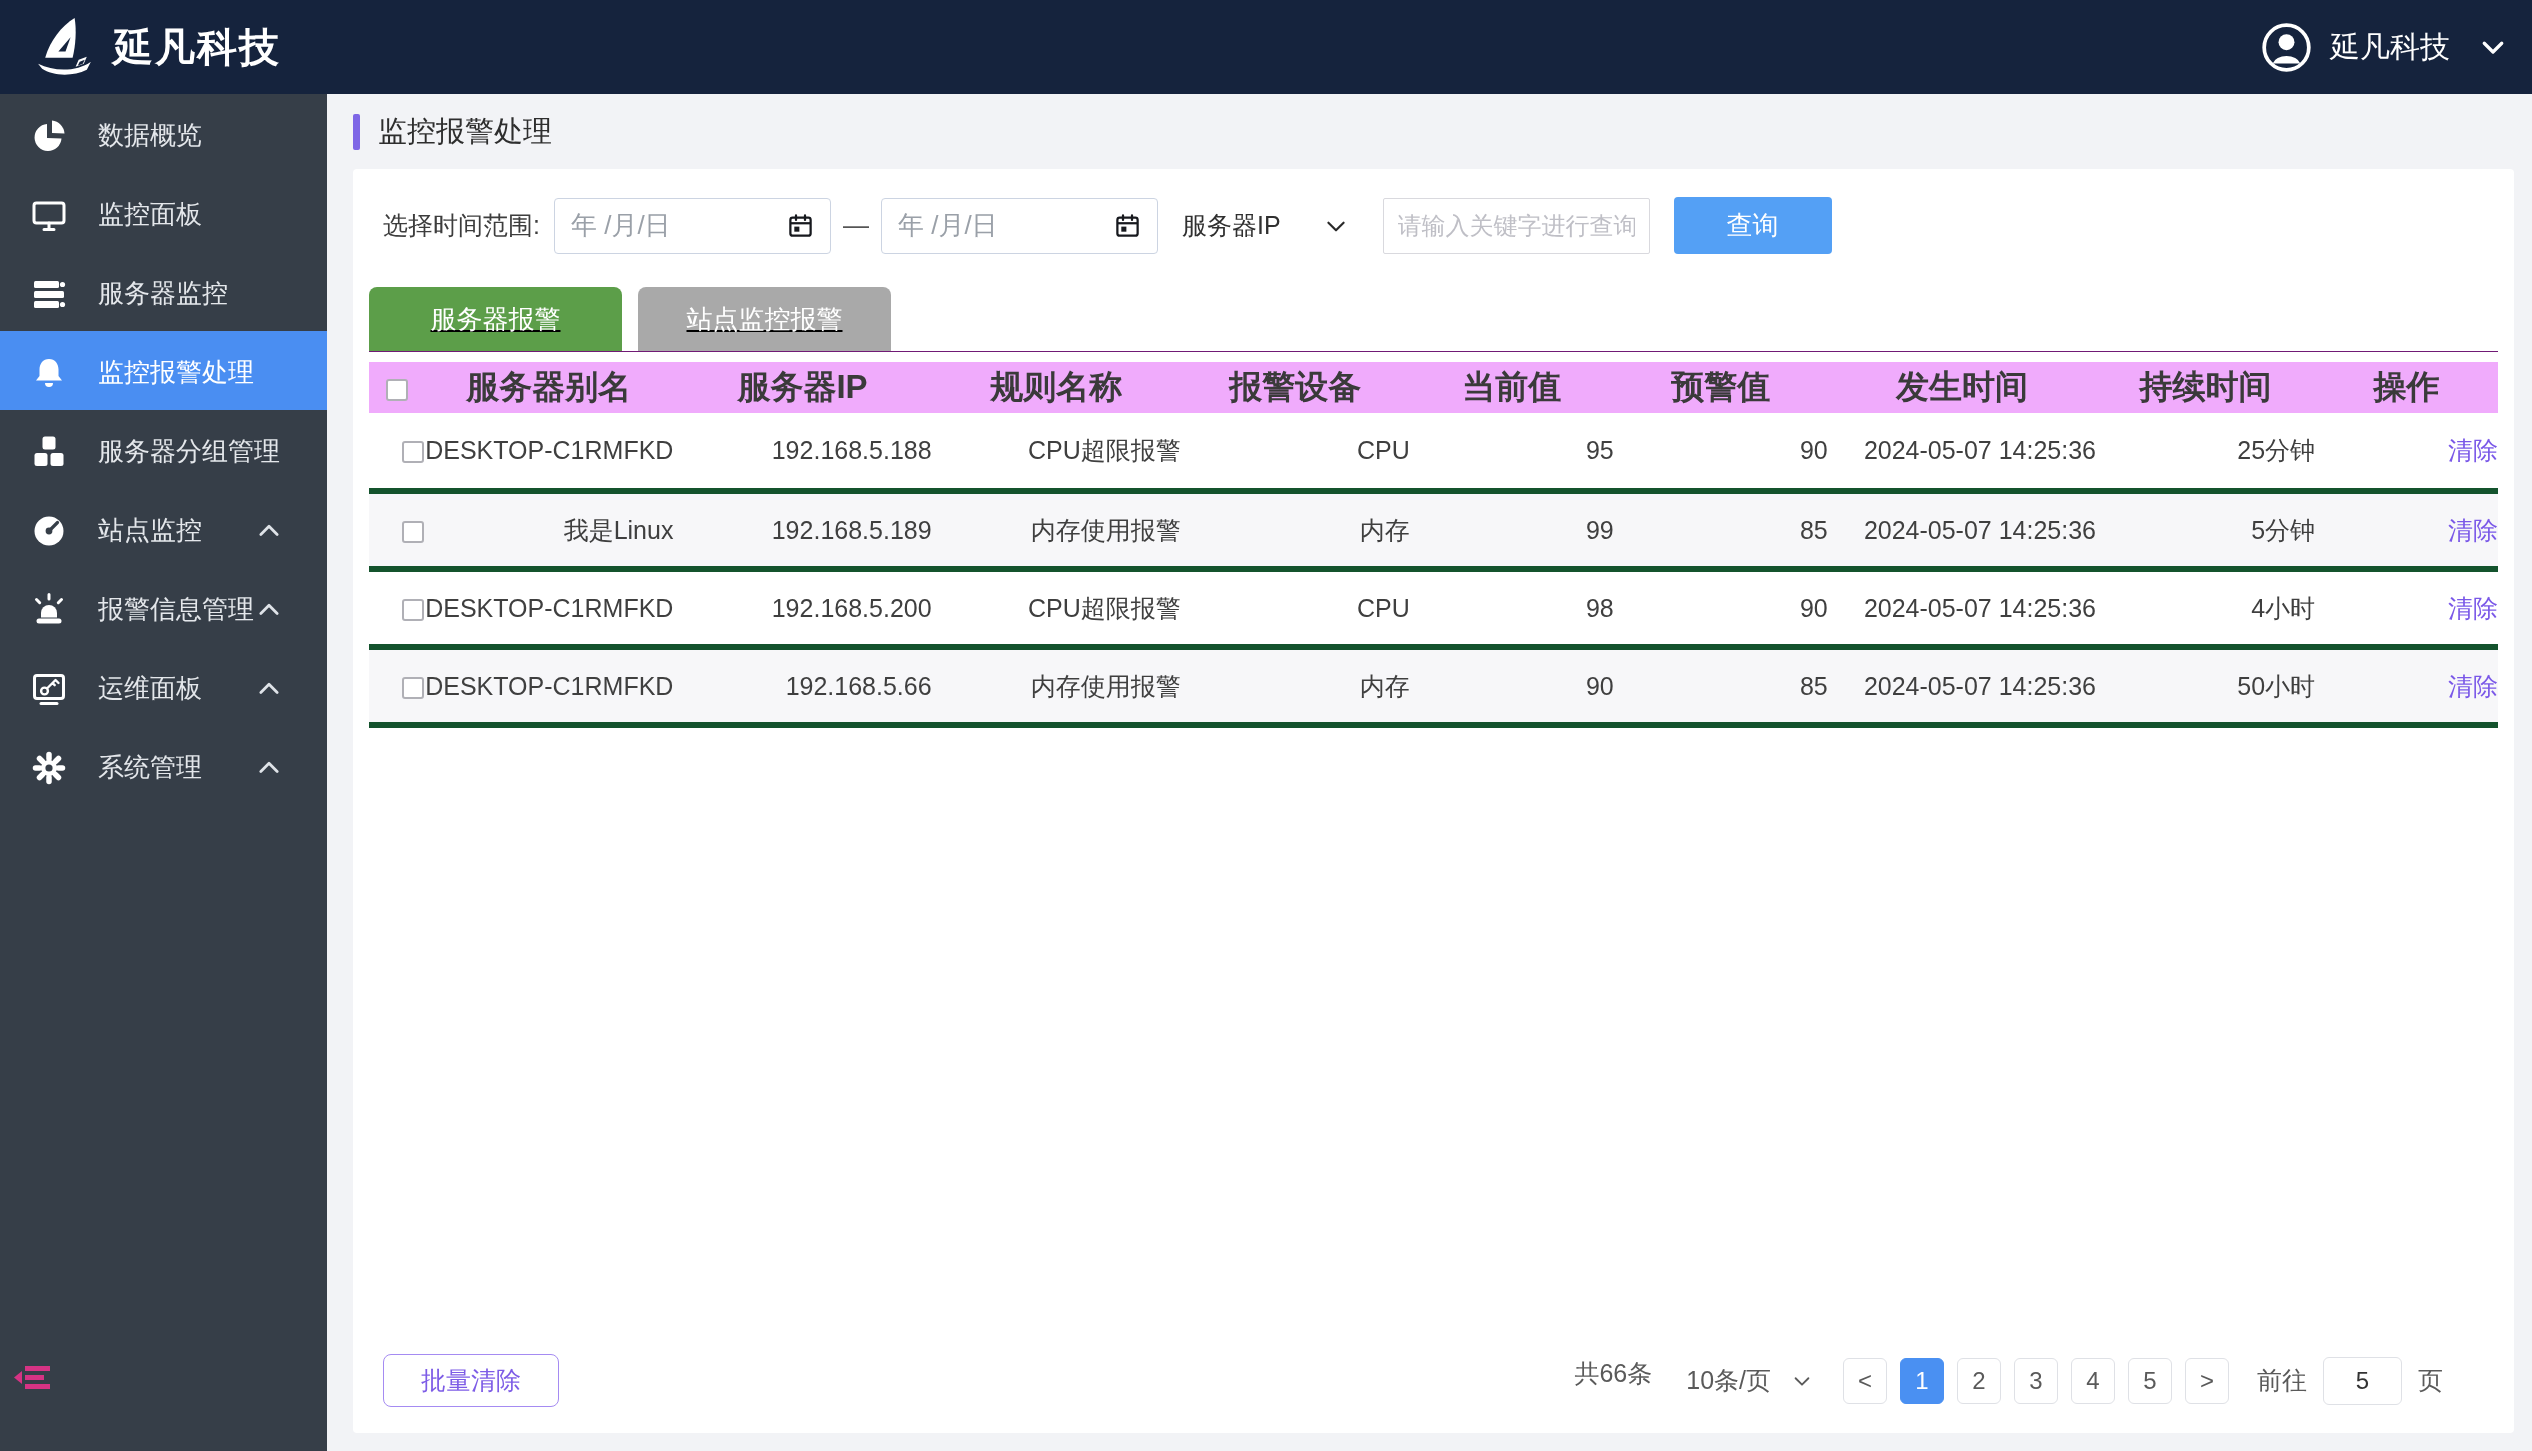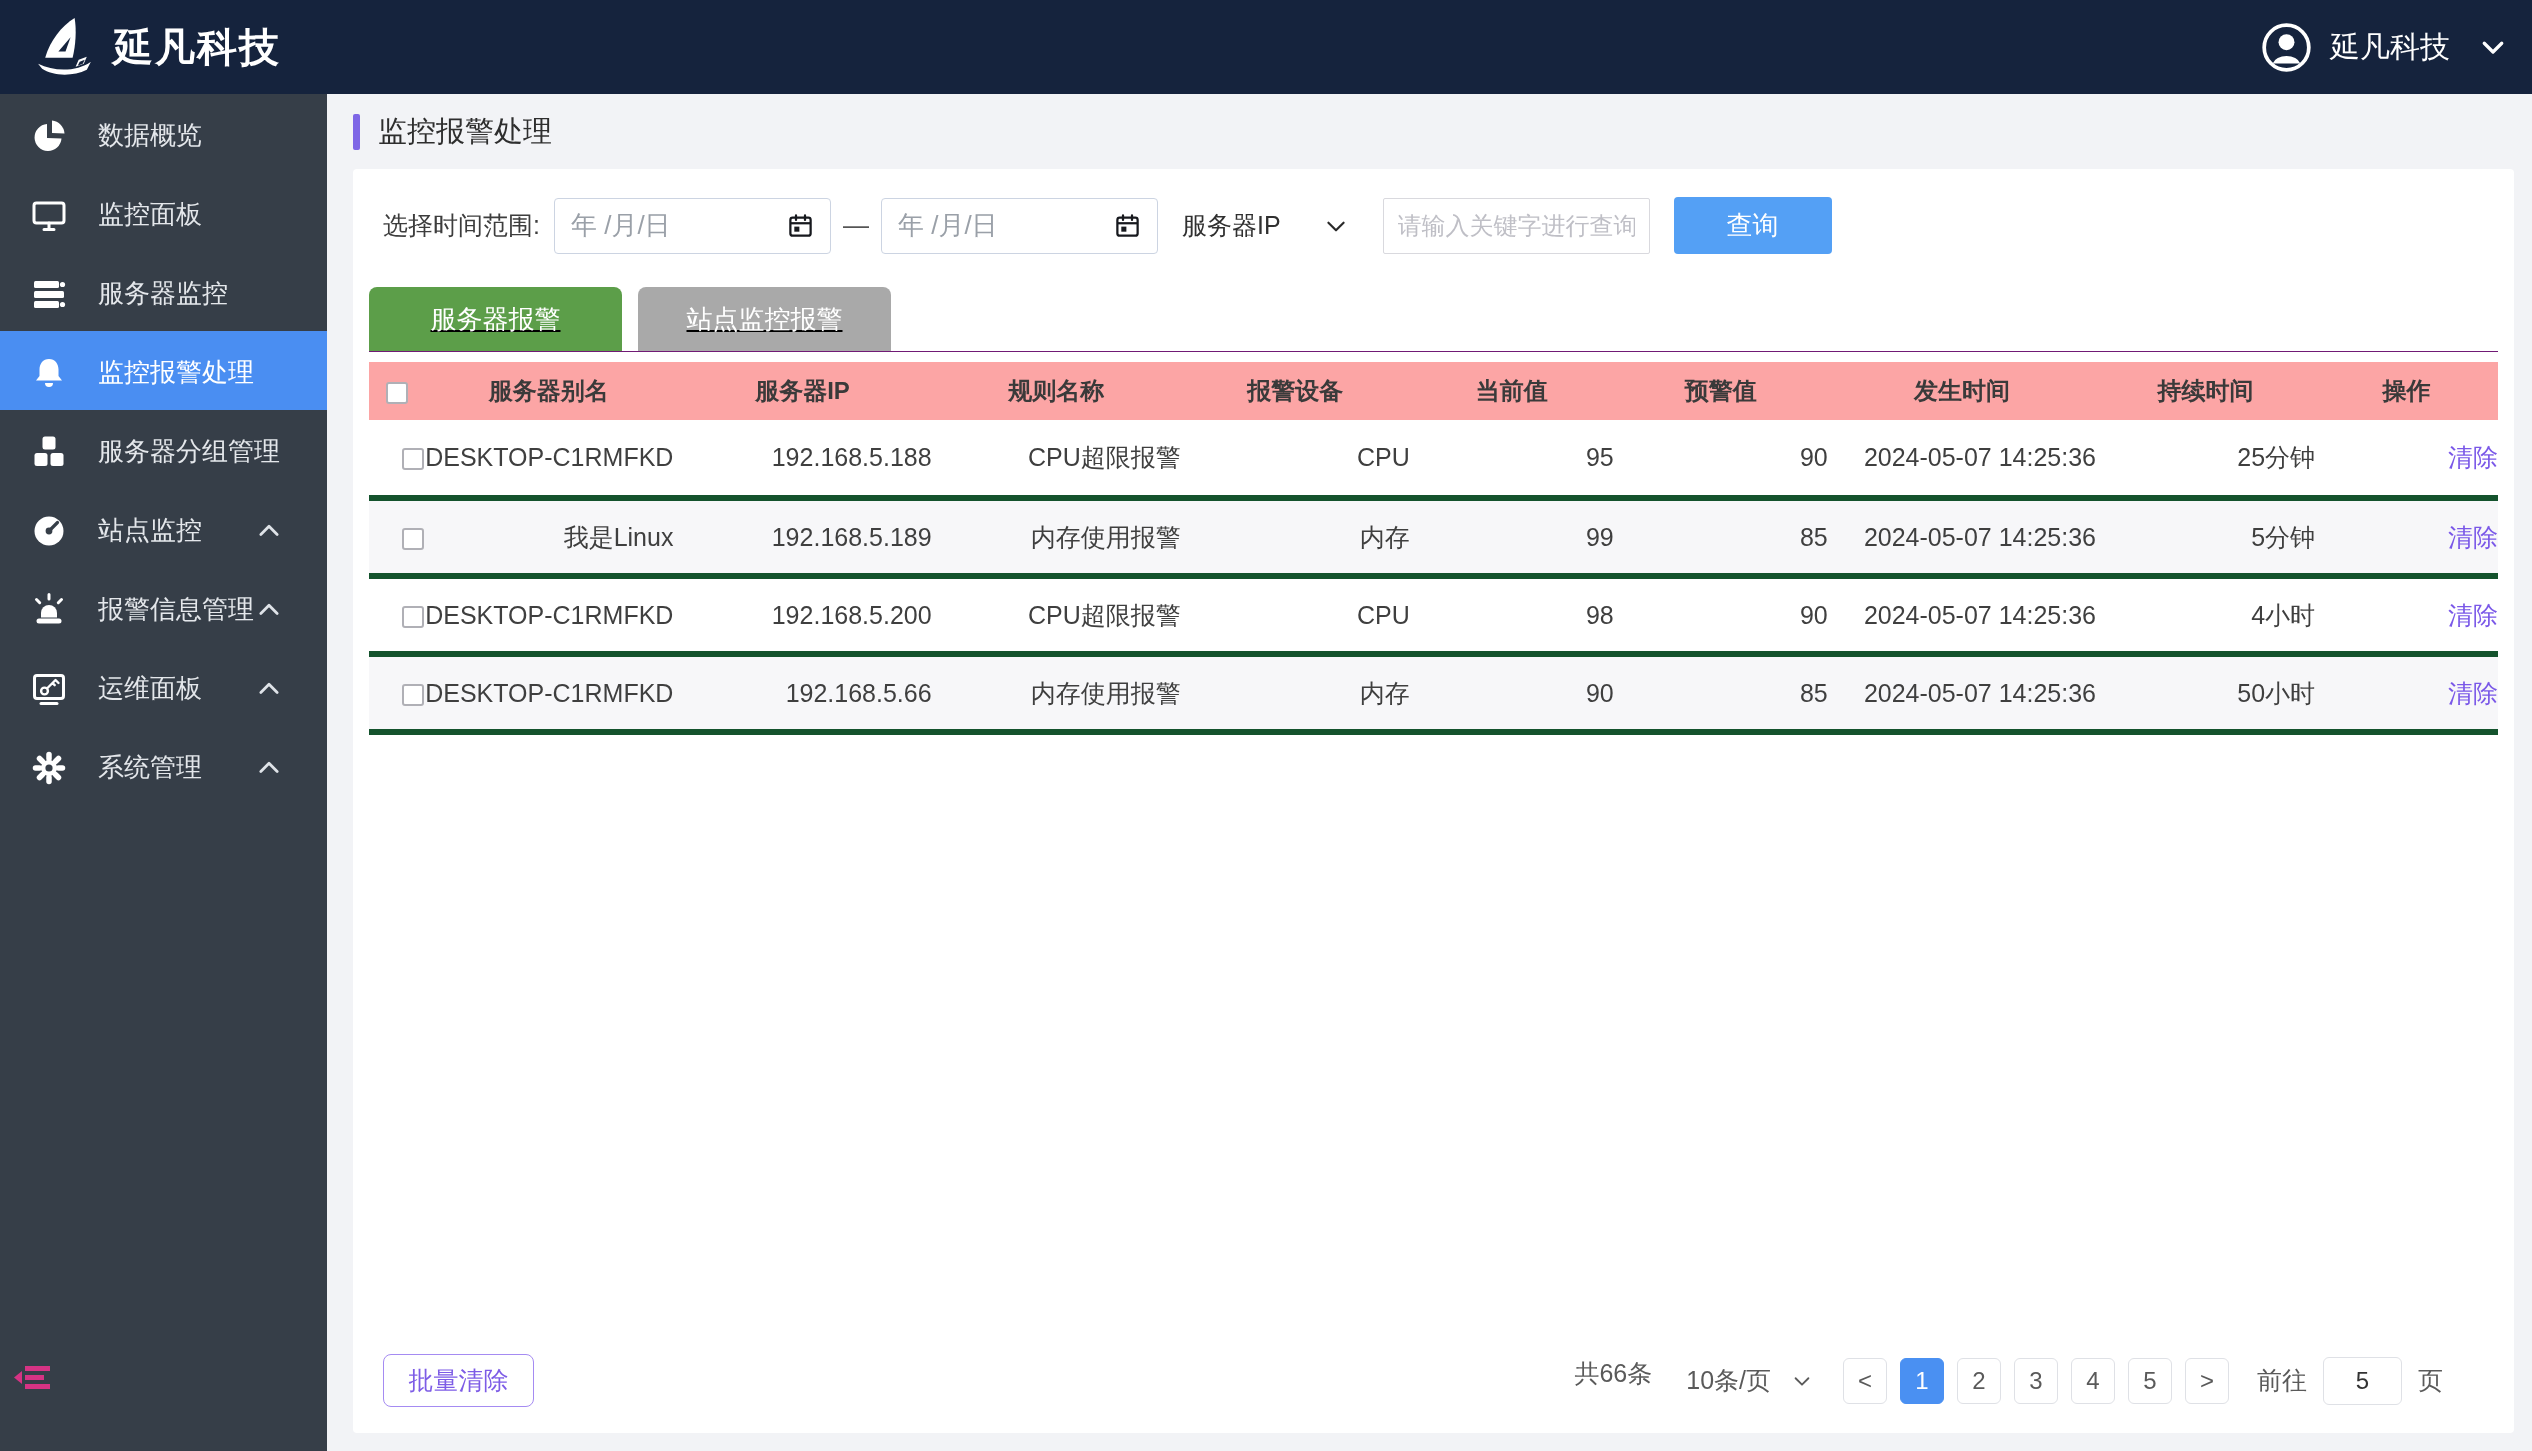--- a/index.html
+++ b/index.html
@@ -57,33 +57,33 @@
     border:none; border-radius:4px; font-size:26px; cursor:pointer; }
 
   
   .tabs { margin-top:33px; display:flex; gap:16px; border-bottom:1px solid #701a75; flex:none;text-decoration:underline; }
   .tab { width:253px; height:64px; border:none; border-radius:8px 8px 0 0; background:#a9a9a9;
     color:#fff; font-size:26px; cursor:pointer; font-family:inherit; }
   .tab.active { background:#5c9e49; }
 
   
   .alarm-table { width:100%; border-collapse:collapse; margin-top:10px; flex:none; }
-  .alarm-table th { background:#fca5a5; height:58px; font-size:24px; color:#3a3a3a;
+  .alarm-table th { background:#f0abfc; height:51px; font-size:33px; color:#3a3a3a;
     font-weight:bold; text-align:center; }
   .alarm-table td { height:78px; font-size:25px; color:#3f3f3f; text-align:right;
     border-bottom:6px solid #14532d; }
   .alarm-table tbody tr:nth-child(even) { background:#f7f7f9; }
   .cb { display:inline-block; width:22px; height:22px; border:2px solid #b0b0b6;
     border-radius:3px; background:#fff; vertical-align:middle; cursor:pointer; }
   .clear-link { color:#7a58e8; cursor:pointer; font-size:25px; }
 
   
   .footer-row { margin-top:auto; display:flex; align-items:center;
     padding:0 55px 26px 14px; flex:none; }
-  .batch-btn { width:151px; height:53px; background:#fff; border:1px solid #a58bf2;
+  .batch-btn { width:176px; height:53px; background:#fff; border:1px solid #a58bf2;
     border-radius:8px; color:#7d5ce6; font-size:25px; cursor:pointer; font-family:inherit; }
   .pagination { margin-left:auto; display:flex; font-size:25px; color:#5a5a5a; }
   .total { margin-right:34px; }
   .size-select { display:flex; align-items:center; gap:20px; margin-right:30px; cursor:pointer; }
   .pager { display:flex; align-items:center; gap:13px; }
   .page-btn, .nav-btn { min-width:44px; height:46px; background:#fff; border:1px solid #dfe1e6;
     border-radius:6px; font-size:24px; color:#5a5a5a; cursor:pointer; font-family:inherit;
     display:flex; align-items:center; justify-content:center; padding:0 10px; }
   .page-btn.active { background:#4a90f2; border-color:#4a90f2; color:#fff; }
   .goto { display:flex; align-items:center; gap:16px; margin-left:28px; }

